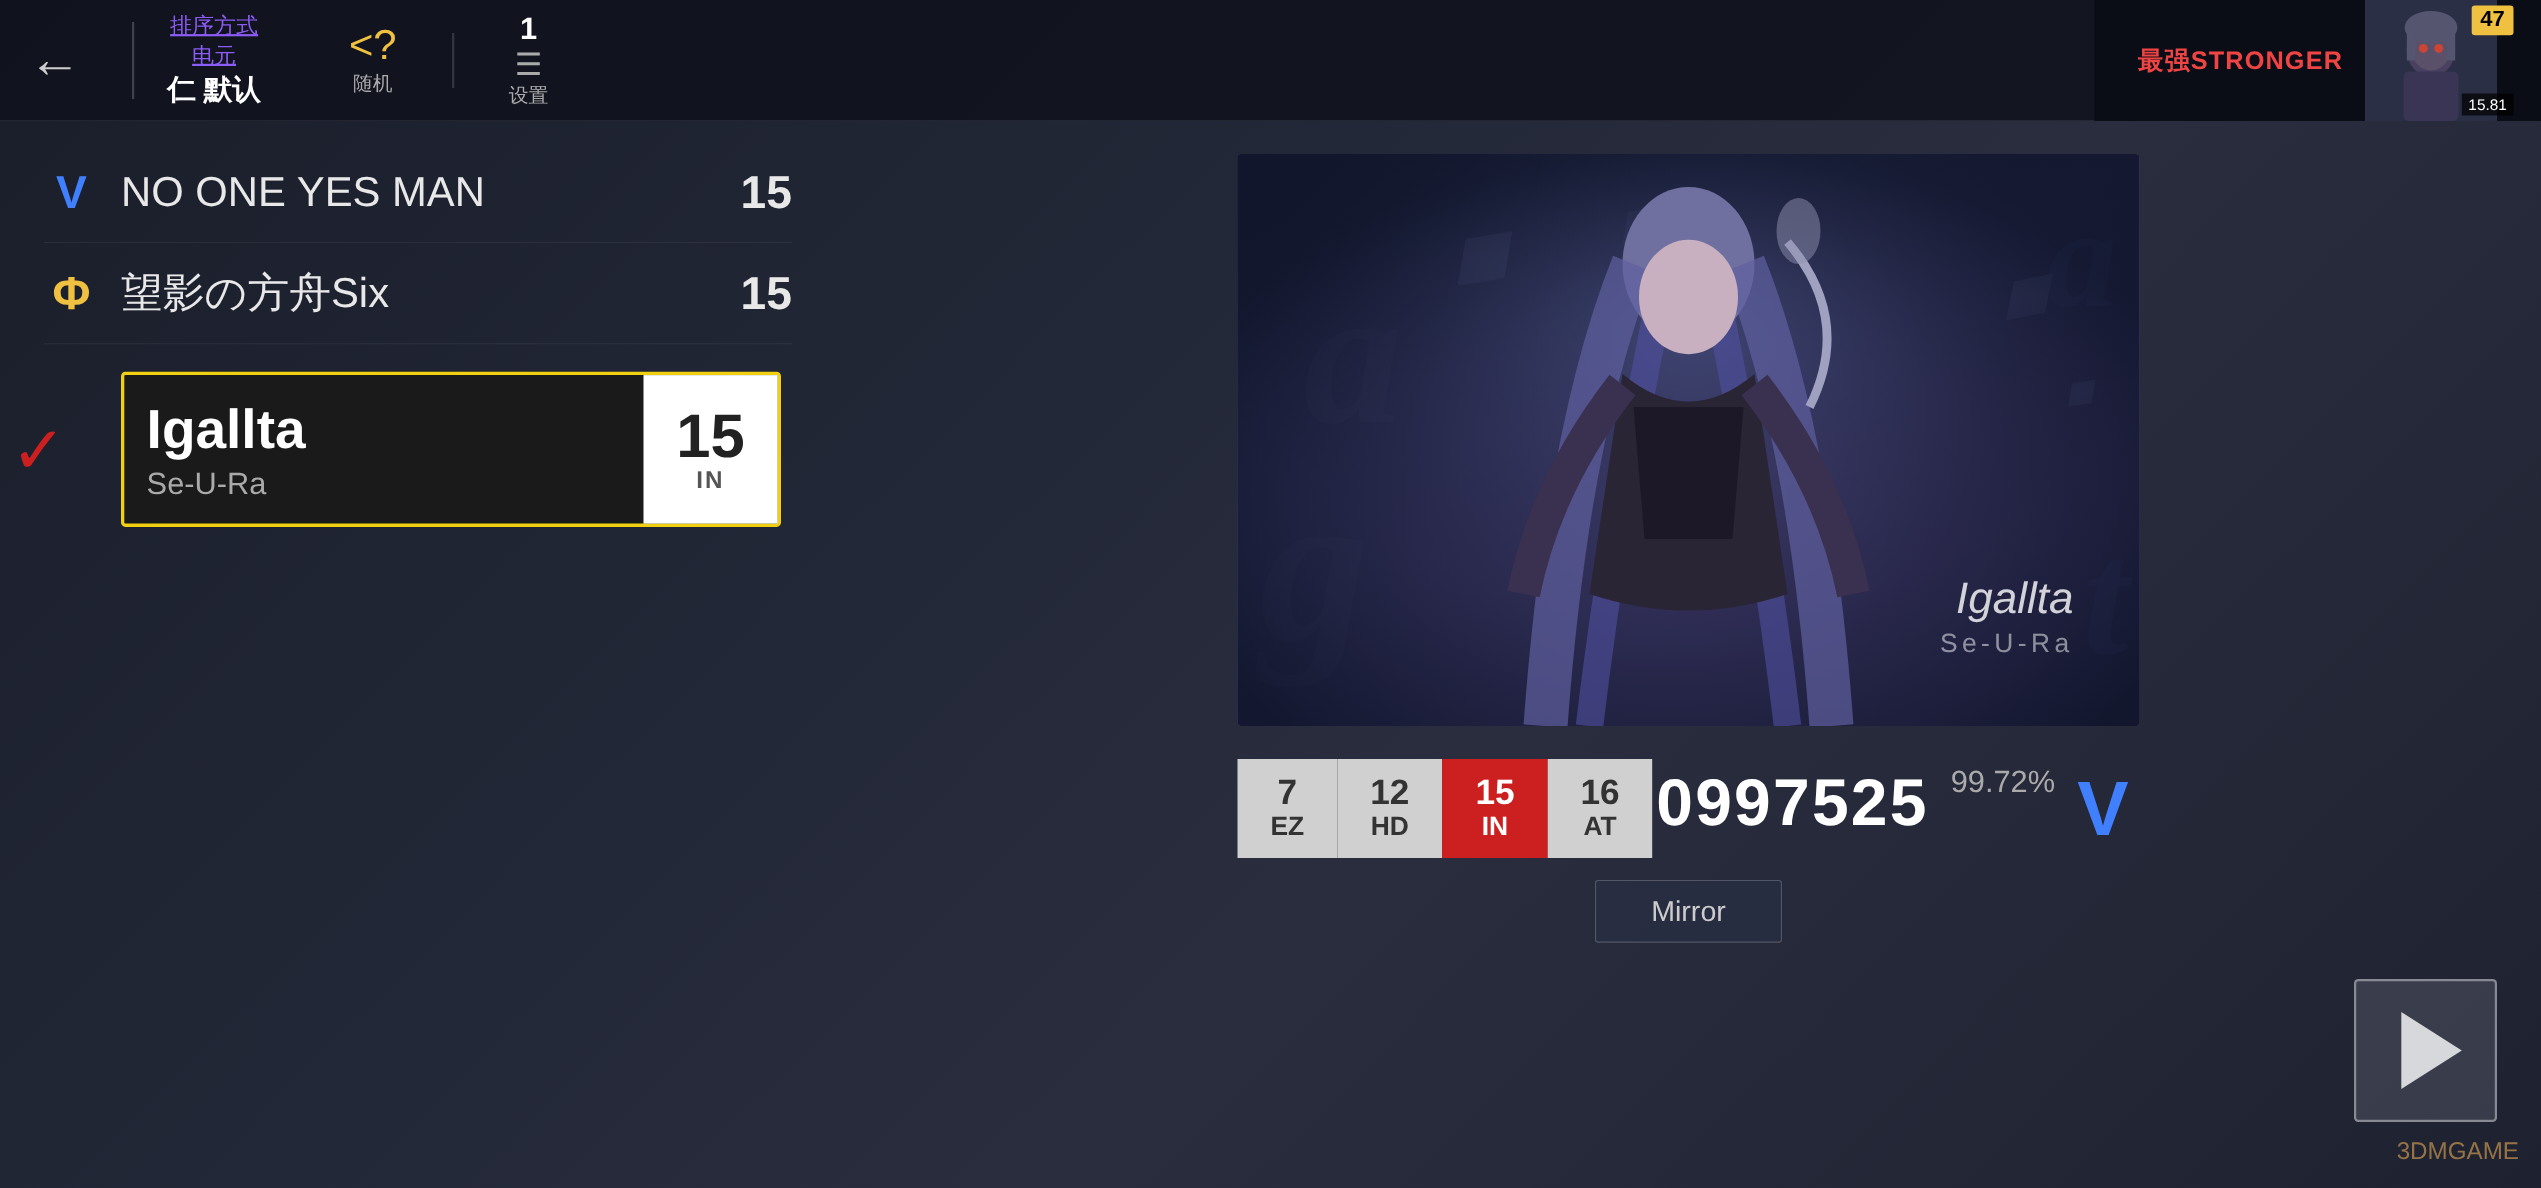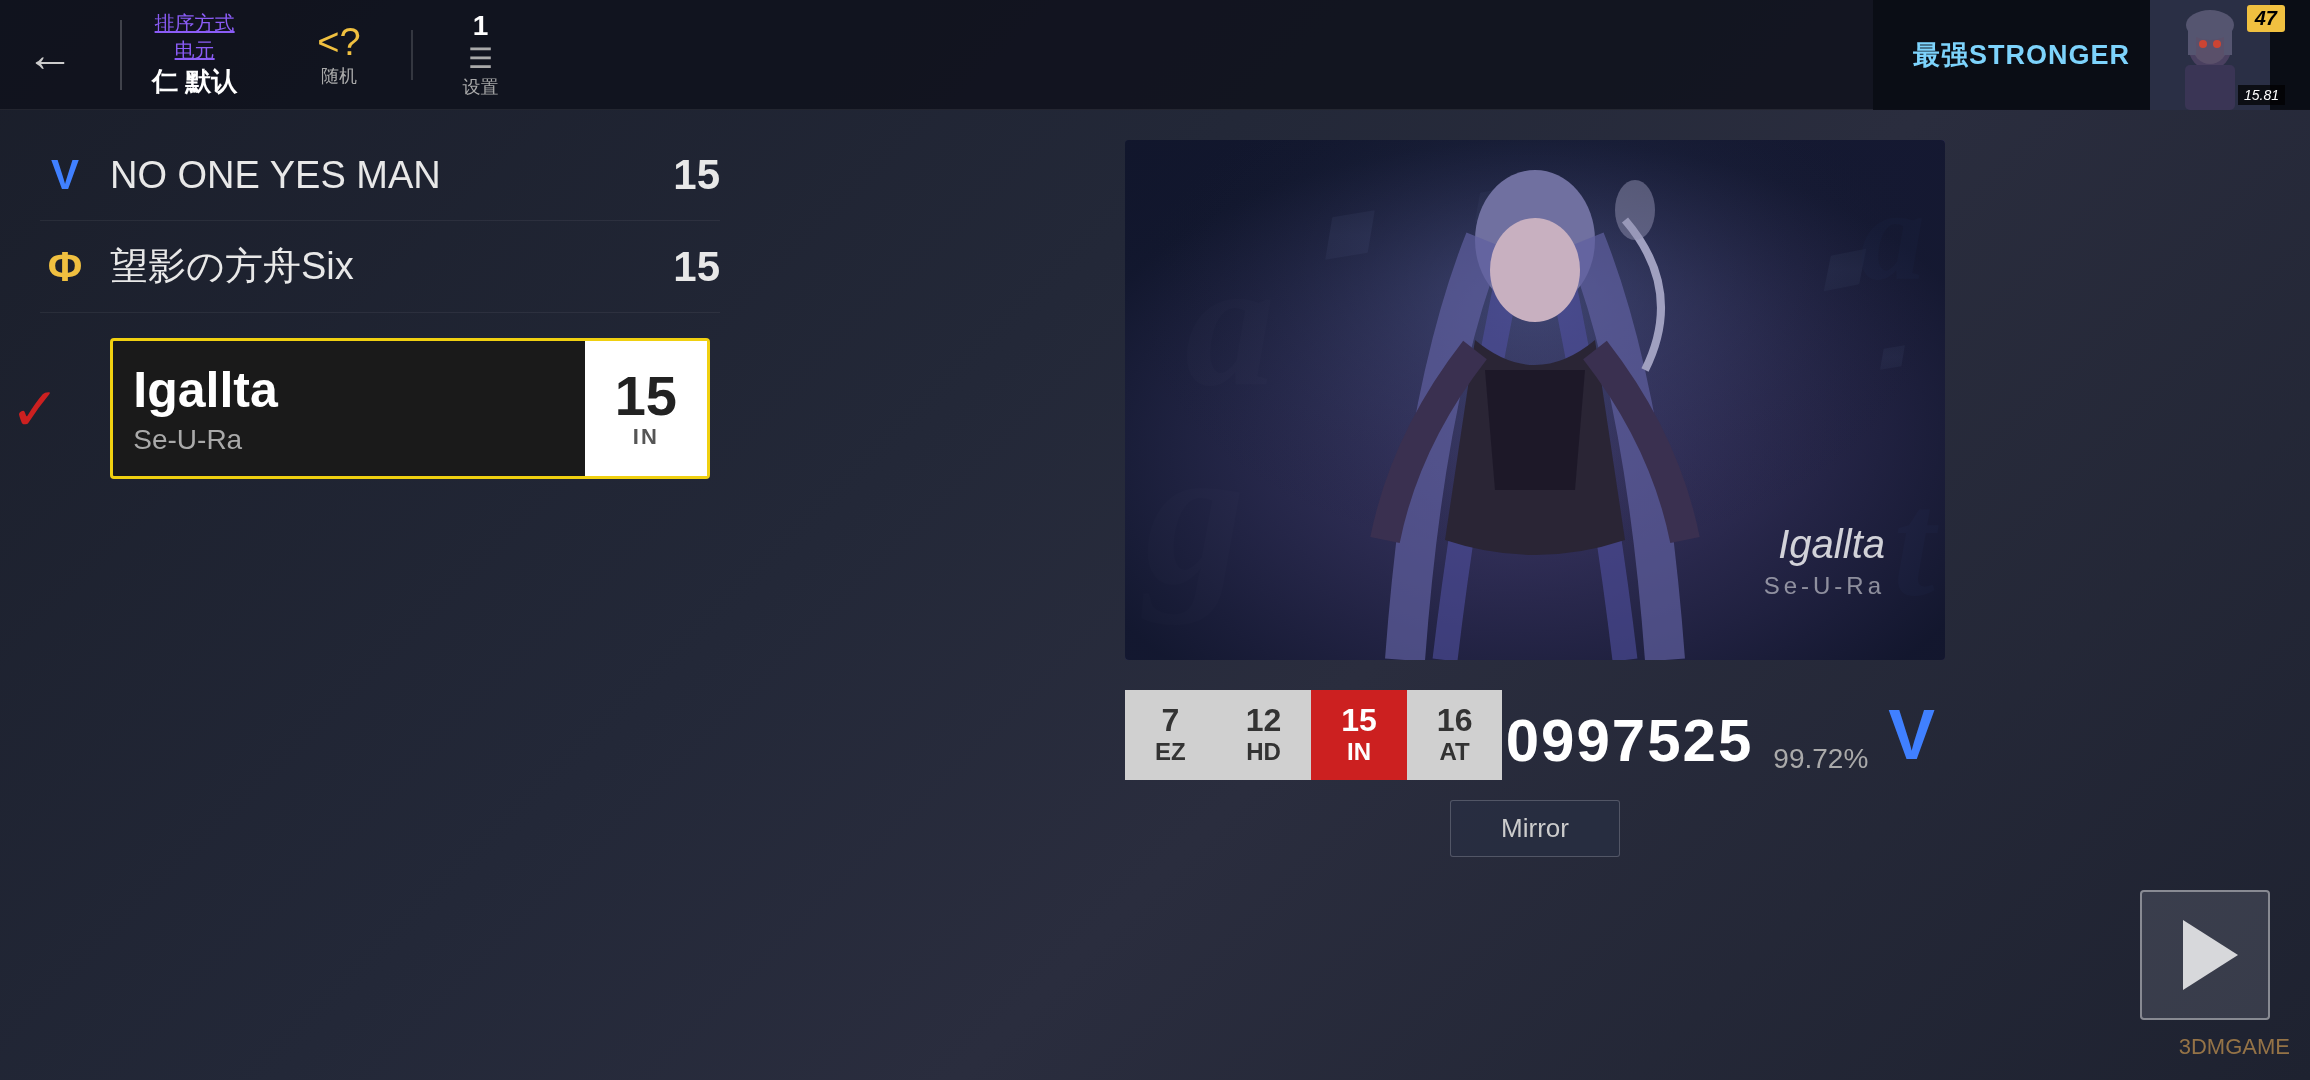--- a/index.html
+++ b/index.html
@@ -123,32 +123,31 @@
       top: 0;
       height: 110px;
       display: flex;
       align-items: center;
       background: rgba(10,12,20,0.9);
       padding: 0 20px 0 40px;
       gap: 20px;
     }
 
     .profile-title {
-      font-size: 27px;
-      color: #7dd3fc;
+      font-size: 23px;
+      color: #ef4444;
       font-weight: bold;
       letter-spacing: 1px;
     }
 
     .avatar-container {
       position: relative;
       width: 140px;
       height: 110px;
       overflow: hidden;
-      font-style: italic;
     }
 
     .avatar-bg {
       width: 120px;
       height: 110px;
       background: linear-gradient(180deg, #3a3f5c 0%, #1a1e2e 100%);
       display: flex;
       align-items: center;
       justify-content: center;
       overflow: hidden;
@@ -441,21 +440,21 @@
 
     .diff-name {
       font-size: 24px;
       font-weight: bold;
       margin-top: 2px;
     }
 
     .score-section {
       flex: 1;
       display: flex;
-      align-items: flex-end;
+      align-items: flex-start;
       justify-content: flex-end;
       gap: 20px;
       padding-right: 10px;
     }
 
     .score-number {
       font-size: 60px;
       color: #fff;
       font-weight: bold;
       letter-spacing: 2px;

